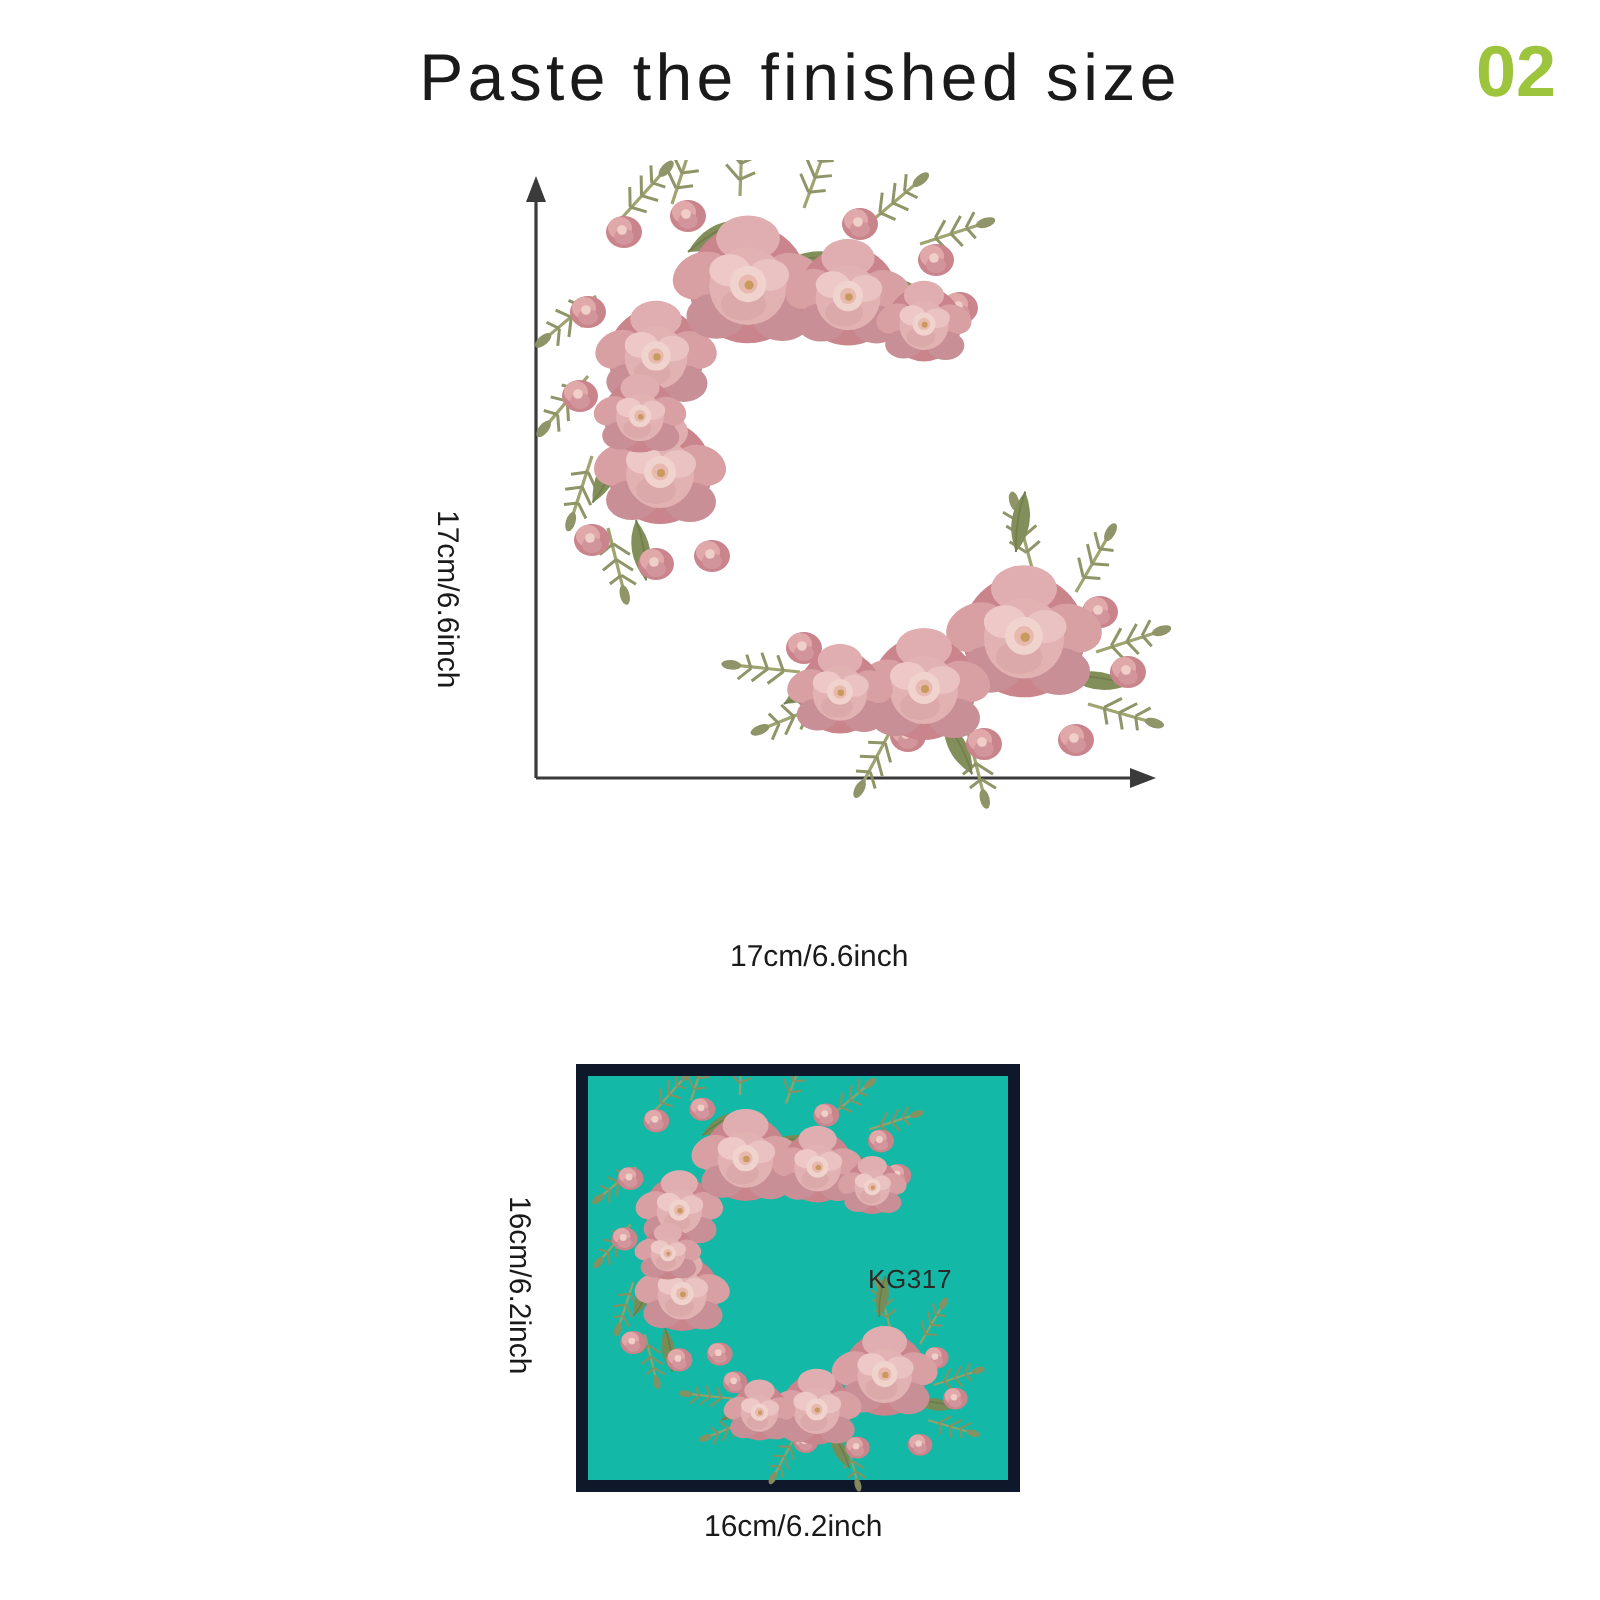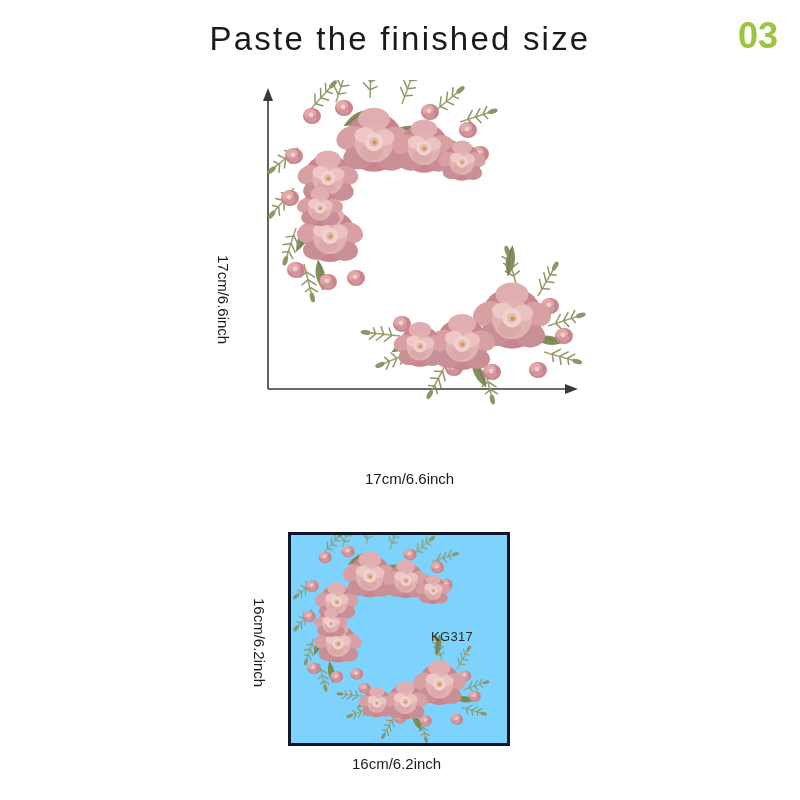--- a/index.html
+++ b/index.html
@@ -38,40 +38,40 @@
   }
   #dim-v-1{
     left:232px;top:175px;
     transform:rotate(90deg);transform-origin:left top;
   }
   #dim-h-1{left:365px;top:390px;}
 
   
   #sheet-panel{
     position:absolute;left:288px;top:532px;width:222px;height:214px;
-    border:3px solid #0f172a;background:#7dd3fc;box-sizing:border-box;text-align:right;
+    border:6px solid #0f172a;background:#14b8a6;box-sizing:border-box;text-align:right;
   }
   #sku-label{
     position:absolute;left:140px;top:94px;
     font-size:13px;color:#2a2a2a;letter-spacing:.3px;
   }
   #dim-v-2{
     left:268px;top:598px;
     transform:rotate(90deg);transform-origin:left top;
   }
   #dim-h-2{left:352px;top:755px;}
 </style>
 </head>
 <body>
 
 <div class="page">
 
   <div class="heading" id="heading-1">Paste the finished size</div>
 
-  <div id="badge">03</div>
+  <div id="badge">02</div>
 
   <div id="diagram-1">
 
     <svg class="axis-svg" width="800" height="340" viewBox="0 0 800 340">
       <defs>
 
         <g id="peony">
 
           <circle cx="0" cy="0" r="26" fill="#c9848c"></circle>
           <ellipse cx="-17" cy="-12" rx="13" ry="10" fill="#d9a0a4" transform="rotate(-25)"></ellipse>

